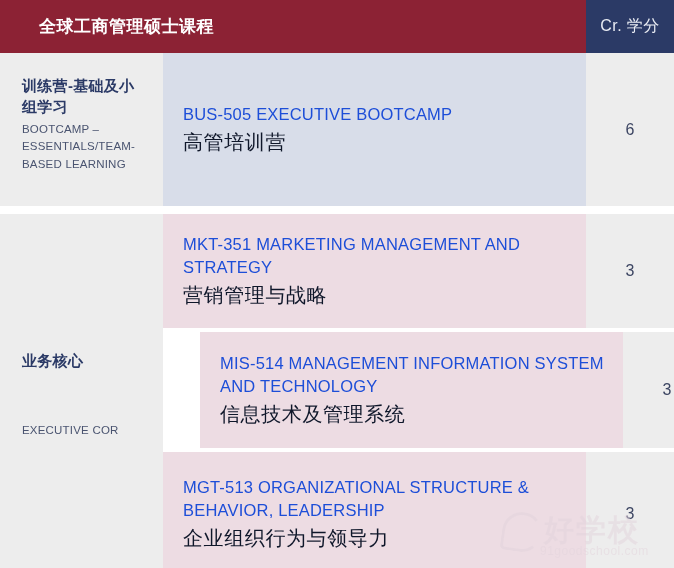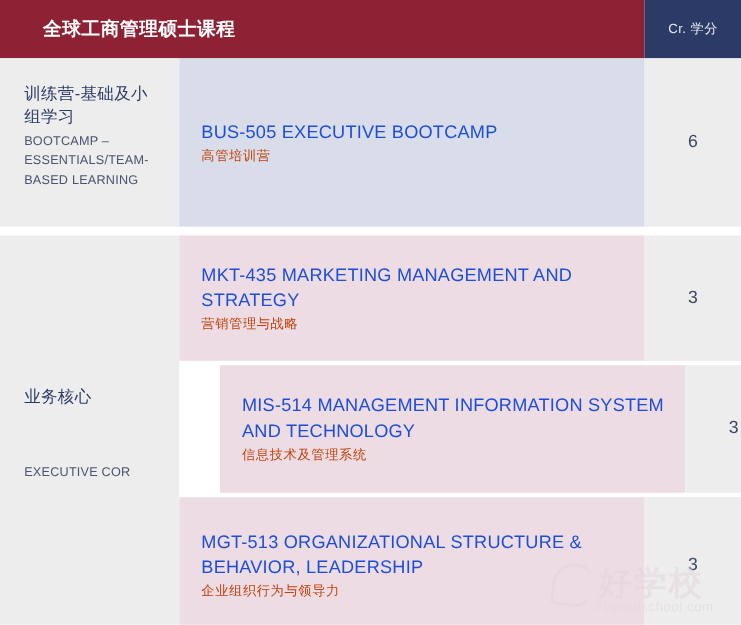--- a/index.html
+++ b/index.html
@@ -48,21 +48,21 @@
   .header-credit-cell {
     width: 88px;
     height: 53px;
     background: #2b3a66;
     display: flex;
     align-items: center;
     justify-content: center;
   }
   .header-credit-cell .credit-text {
     color: #e9ecf3;
-    font-size: 12px;
+    font-size: 16px;
     font-weight: normal;
     letter-spacing: 0.4px;
   }
 
   
   .section {
     display: flex;
     width: 674px;
     position: relative;
   }
@@ -82,21 +82,21 @@
     display: flex;
     flex-direction: column;
     justify-content: center;
     padding-top: 0;
     padding-bottom: 0;
     gap: 48px;
   }
   .cat-cn {
     color: #2b3a66;
     font-size: 15px;
-    font-weight: normal;
+    font-weight: bold;
     line-height: 1.42;
     letter-spacing: 0.3px;
   }
   .cat-en {
     color: #4a5470;
     font-size: 11.5px;
     font-weight: normal;
     line-height: 1.52;
     letter-spacing: 0.2px;
     margin-top: 3px;
@@ -127,22 +127,22 @@
   .course-cell.bootcamp-bg { background: #d8dde9; }
   .course-cell.core-bg     { background: #eddce3; }
 
   .course-en {
     color: #1d4ed8;
     font-size: 16.5px;
     line-height: 1.42;
     letter-spacing: 0.2px;
   }
   .course-cn {
-    color: #c2410c;
-    font-size: 12px;
+    color: #0f172a;
+    font-size: 20px;
     line-height: 1.42;
     letter-spacing: 0.6px;
     margin-top: 1px;
   }
 
   .credit-cell {
     width: 88px;
     flex: 0 0 88px;
     background: #ededed;
     display: flex;
@@ -232,21 +232,21 @@
 
   <div class="section">
     <div class="category-cell vcenter">
       <div class="cat-cn">业务核心</div>
       <div class="cat-en">EXECUTIVE COR</div>
     </div>
     <div class="rows-stack">
 
       <div class="course-row row-h-114">
         <div class="course-cell core-bg">
-          <div class="course-en">MKT-435 MARKETING MANAGEMENT AND STRATEGY</div>
+          <div class="course-en">MKT-351 MARKETING MANAGEMENT AND STRATEGY</div>
           <div class="course-cn">营销管理与战略</div>
         </div>
         <div class="credit-cell">3</div>
       </div>
 
       <div class="course-row row-h-116">
         <div class="course-cell core-bg">
           <div class="course-en">MIS-514 MANAGEMENT INFORMATION SYSTEM AND TECHNOLOGY</div>
           <div class="course-cn">信息技术及管理系统</div>
         </div>

